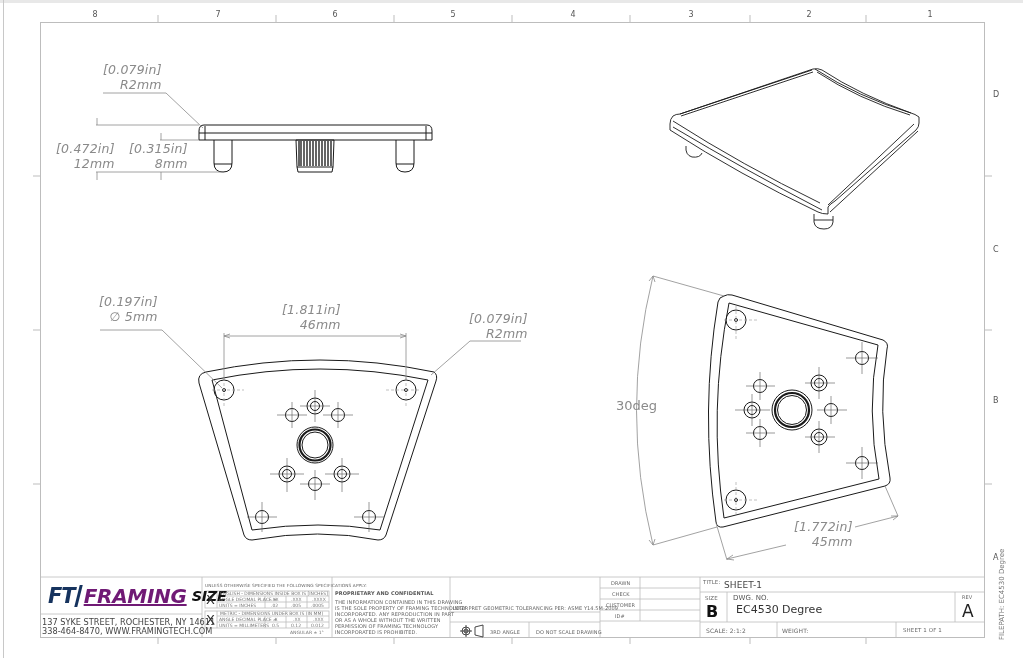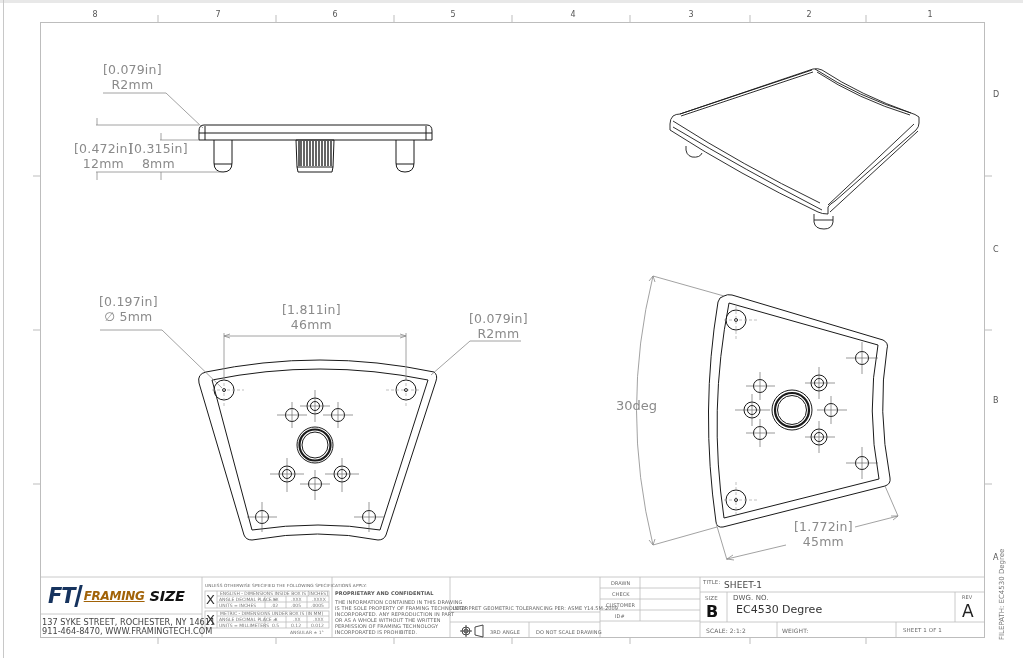--- a/index.html
+++ b/index.html
@@ -2,30 +2,30 @@
 <html><head>
 <meta charset="utf-8">
 <style>
   html, body { margin:0; padding:0; background:#ffffff; }
   body { width:1023px; height:658px; position:relative; overflow:hidden; font-family:"DejaVu Sans", sans-serif; color:#222; }
   .topbar { position:absolute; left:0; top:0; width:1023px; height:3px; background:#e8e8e8; }
   .leftedge { position:absolute; left:3px; top:0; width:1px; height:658px; background:#c8c8c8; }
   svg.sheet { position:absolute; left:0; top:0; }
   .zone { position:absolute; font-size:8px; color:#555; transform:translateX(-50%); }
   .rowlab { position:absolute; font-size:8px; color:#555; }
-  .dim { position:absolute; font-size:12.5px; color:#8a8a8a; text-align:center; line-height:15px; white-space:nowrap; letter-spacing:0.2px; }
+  .dim { position:absolute; font-size:12.5px; color:#8a8a8a; text-align:right; line-height:15px; white-space:nowrap; letter-spacing:0.2px;font-style:italic; }
   .dim .in::before { content:"["; }
   .dim .in::after { content:"]"; }
   .dimlbl { position:absolute; font-size:13px; color:#8a8a8a; }
   .tb { position:absolute; font-size:5px; color:#666; white-space:nowrap; letter-spacing:0.1px; }
   .tbsm { position:absolute; font-size:4.5px; color:#777; white-space:nowrap; }
   .logo { position:absolute; left:48px; top:584px; height:24px; display:flex; align-items:center; }
   .logo .ft { font-family:"DejaVu Sans", sans-serif; font-weight:bold; font-style:italic; font-size:21px; color:#16335e; letter-spacing:-1px; }
   .logo .bar { display:inline-block; width:3px; height:22px; background:#16335e; transform:skewX(-14deg); margin:0 4px 0 2px; }
-  .logo .name { font-family:"DejaVu Sans", sans-serif; font-weight:bold; font-style:italic; font-size:12px; color:#a16207; text-decoration:underline; letter-spacing:-0.3px; }
+  .logo .name { font-family:"DejaVu Sans", sans-serif; font-weight:bold; font-style:italic; font-size:20px; color:#701a75; text-decoration:underline; letter-spacing:-0.3px; }
   .logo .name2 { font-family:"DejaVu Sans", sans-serif; font-weight:bold; font-style:italic; font-size:14.5px; color:#111; letter-spacing:-0.3px; margin-left:5px; }
   .addr { position:absolute; left:42px; width:158px; text-align:center; font-size:8.2px; color:#444; line-height:9px; white-space:nowrap; }
   .bigX { position:absolute; font-size:13px; color:#333; }
   .sizeB { position:absolute; font-size:16px; font-weight:bold; color:#111; }
   .dwgno { position:absolute; font-size:11px; color:#333; }
   .rev { position:absolute; font-size:17px; color:#222; }
   .filepath { position:absolute; font-size:7px; color:#777; transform:rotate(-90deg); transform-origin:left top; white-space:nowrap; }
 </style>
 </head>
 <body>
@@ -301,21 +301,21 @@
   <span class="rowlab" style="left:993px;top:90px">D</span>
   <span class="rowlab" style="left:993px;top:245px">C</span>
   <span class="rowlab" style="left:993px;top:396px">B</span>
   <span class="rowlab" style="left:993px;top:553px">A</span>
 </div>
 
 <div class="dim" style="left:103px;top:62px">
   <div class="in">0.079in</div>
   <div>R2mm</div>
 </div>
-<div class="dim" style="left:74px;top:141px">
+<div class="dim" style="left:56px;top:141px">
   <div class="in">0.472in</div>
   <div>12mm</div>
 </div>
 <div class="dim" style="left:129px;top:141px">
   <div class="in">0.315in</div>
   <div>8mm</div>
 </div>
 
 <div class="dim" style="left:99px;top:294px">
   <div class="in">0.197in</div>
@@ -336,21 +336,21 @@
   <div>45mm</div>
 </div>
 
 <div class="logo">
   <span class="ft">FT</span>
   <span class="bar"></span>
   <span class="name">FRAMING</span>
   <span class="name2">SIZE</span>
 </div>
 <div class="addr" style="top:618px">137 SYKE STREET, ROCHESTER, NY 14611</div>
-<div class="addr" style="top:627px">911-464-8470, WWW.FRAMINGTECH.COM</div>
+<div class="addr" style="top:627px">338-464-8470, WWW.FRAMINGTECH.COM</div>
 
 <div class="tb" style="left:205px;top:583px;font-size:4.3px">UNLESS OTHERWISE SPECIFIED THE FOLLOWING SPECIFICATIONS APPLY:</div>
 <div class="bigX" style="left:206px;top:592px">X</div>
 <div class="tbsm" style="left:220px;top:591px">ENGLISH - DIMENSIONS INSIDE BOX IS [INCHES]</div>
 <div class="tbsm" style="left:219px;top:597px">ANGLE DECIMAL PLACE ±</div>
 <div class="tbsm" style="left:271px;top:597px">.XX</div>
 <div class="tbsm" style="left:291px;top:597px">.XXX</div>
 <div class="tbsm" style="left:312px;top:597px">.XXXX</div>
 <div class="tbsm" style="left:219px;top:603px">UNITS = INCHES</div>
 <div class="tbsm" style="left:271px;top:603px">.02</div>

